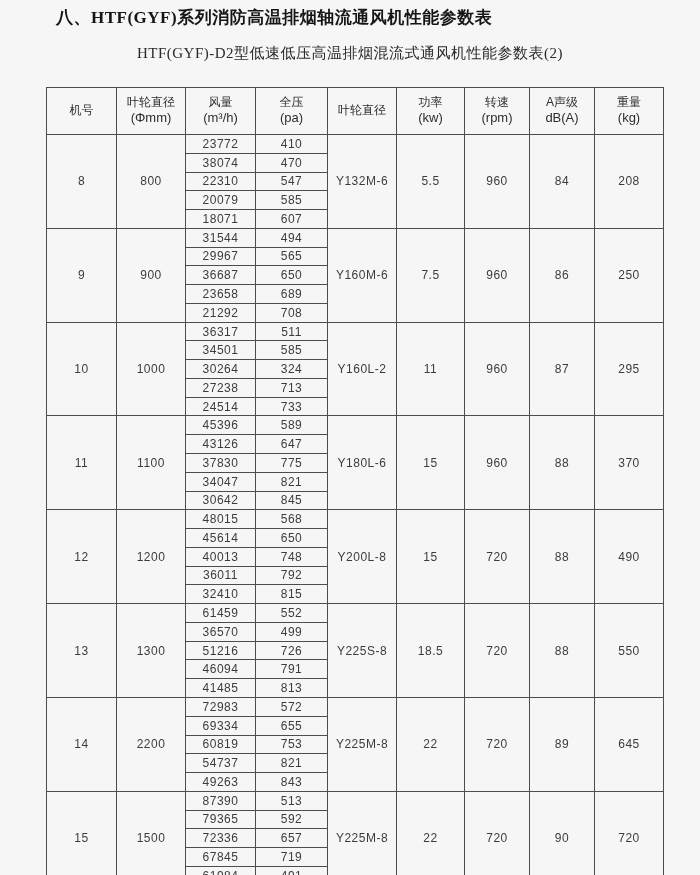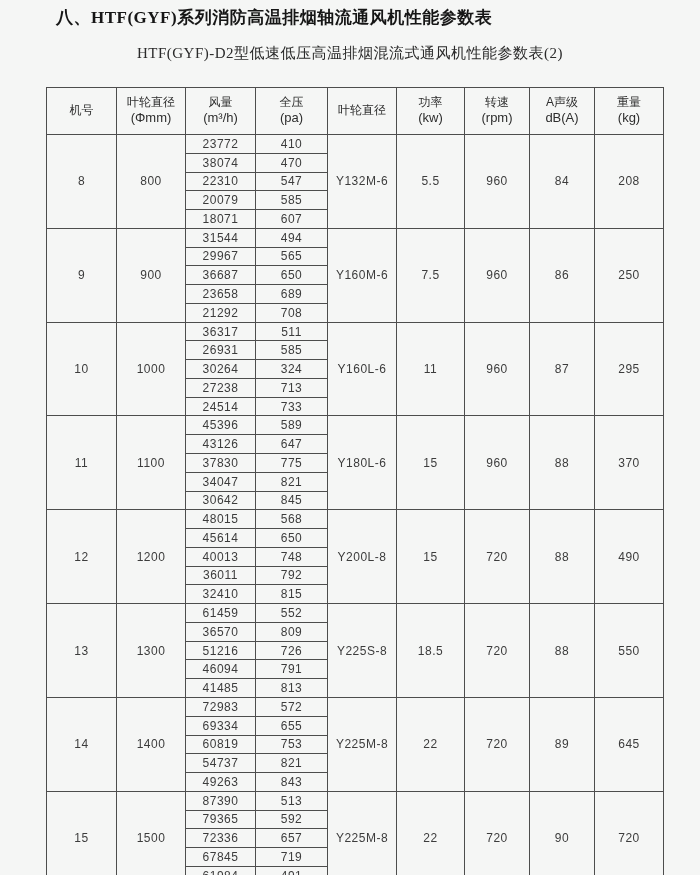--- a/index.html
+++ b/index.html
@@ -174,28 +174,28 @@
         </tr>
         <tr>
           <td>21292</td>
           <td>708</td>
         </tr>
         <tr>
           <td rowspan="5">10</td>
           <td rowspan="5">1000</td>
           <td>36317</td>
           <td>511</td>
-          <td rowspan="5">Y160L-6</td>
+          <td rowspan="5">Y160L-2</td>
           <td rowspan="5">11</td>
           <td rowspan="5">960</td>
           <td rowspan="5">87</td>
           <td rowspan="5">295</td>
         </tr>
         <tr>
-          <td>26931</td>
+          <td>34501</td>
           <td>585</td>
         </tr>
         <tr>
           <td>30264</td>
           <td>324</td>
         </tr>
         <tr>
           <td>27238</td>
           <td>713</td>
         </tr>
@@ -263,37 +263,37 @@
           <td>61459</td>
           <td>552</td>
           <td rowspan="5">Y225S-8</td>
           <td rowspan="5">18.5</td>
           <td rowspan="5">720</td>
           <td rowspan="5">88</td>
           <td rowspan="5">550</td>
         </tr>
         <tr>
           <td>36570</td>
-          <td>809</td>
+          <td>499</td>
         </tr>
         <tr>
           <td>51216</td>
           <td>726</td>
         </tr>
         <tr>
           <td>46094</td>
           <td>791</td>
         </tr>
         <tr>
           <td>41485</td>
           <td>813</td>
         </tr>
         <tr>
           <td rowspan="5">14</td>
-          <td rowspan="5">1400</td>
+          <td rowspan="5">2200</td>
           <td>72983</td>
           <td>572</td>
           <td rowspan="5">Y225M-8</td>
           <td rowspan="5">22</td>
           <td rowspan="5">720</td>
           <td rowspan="5">89</td>
           <td rowspan="5">645</td>
         </tr>
         <tr>
           <td>69334</td>

